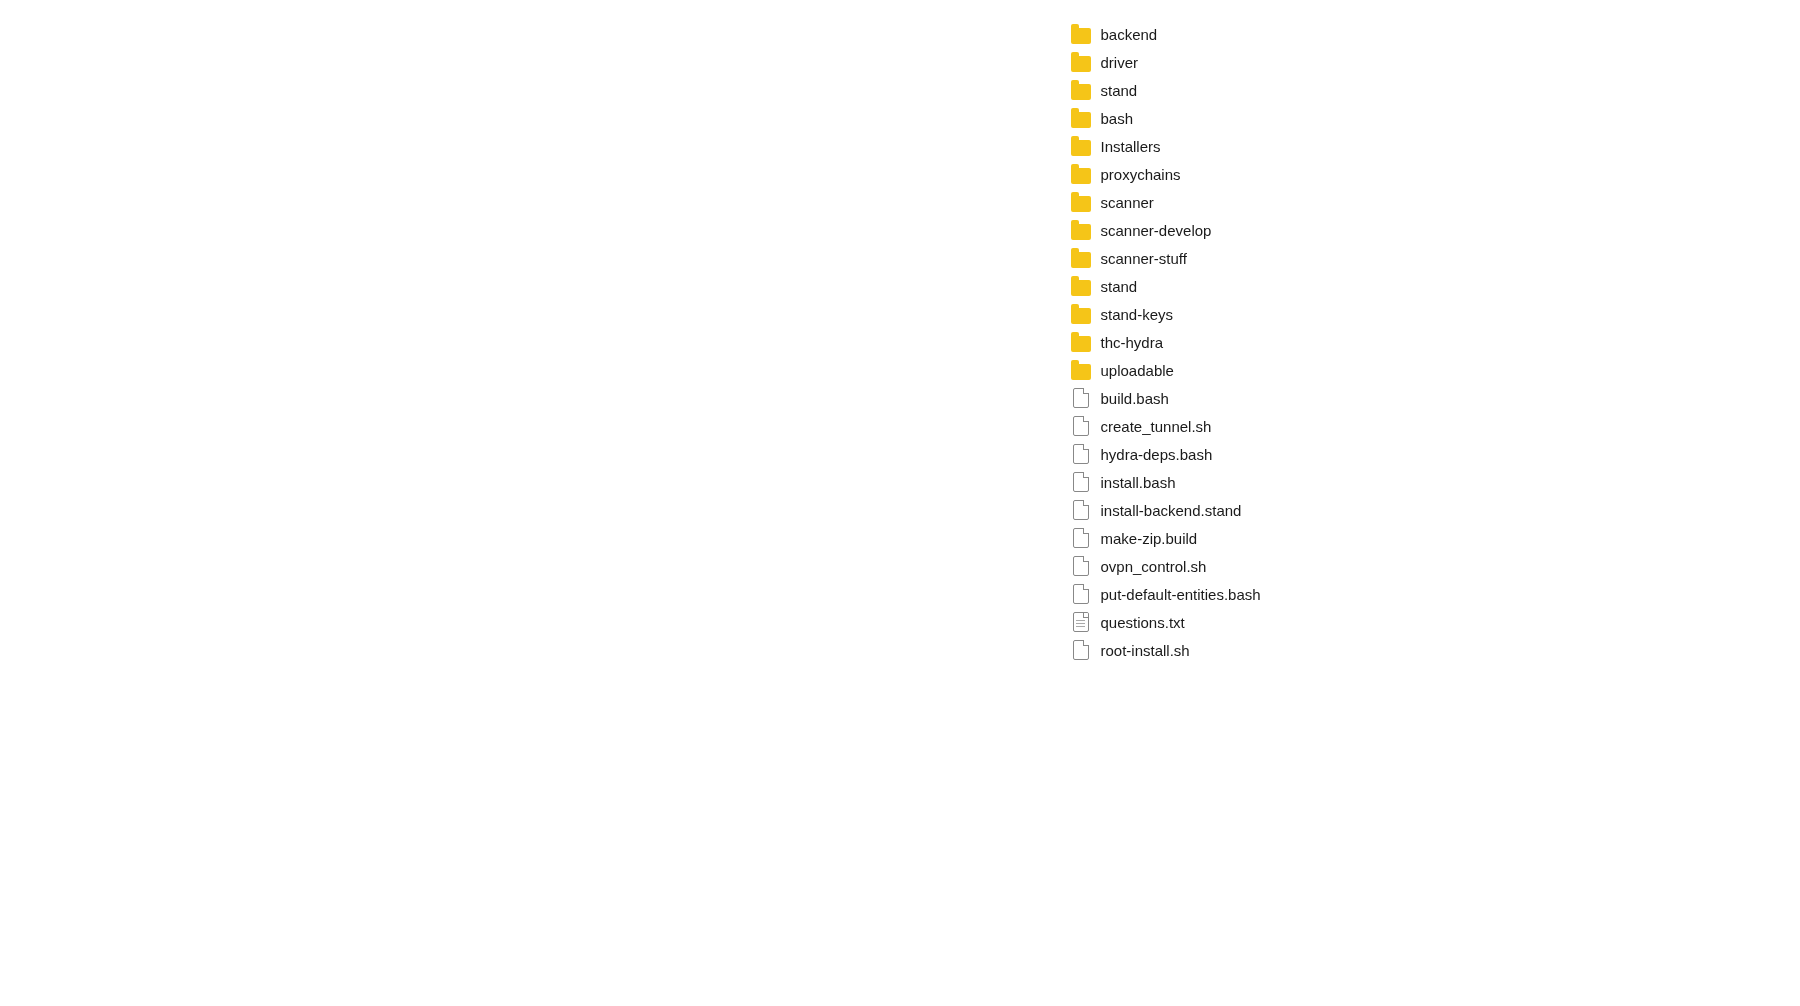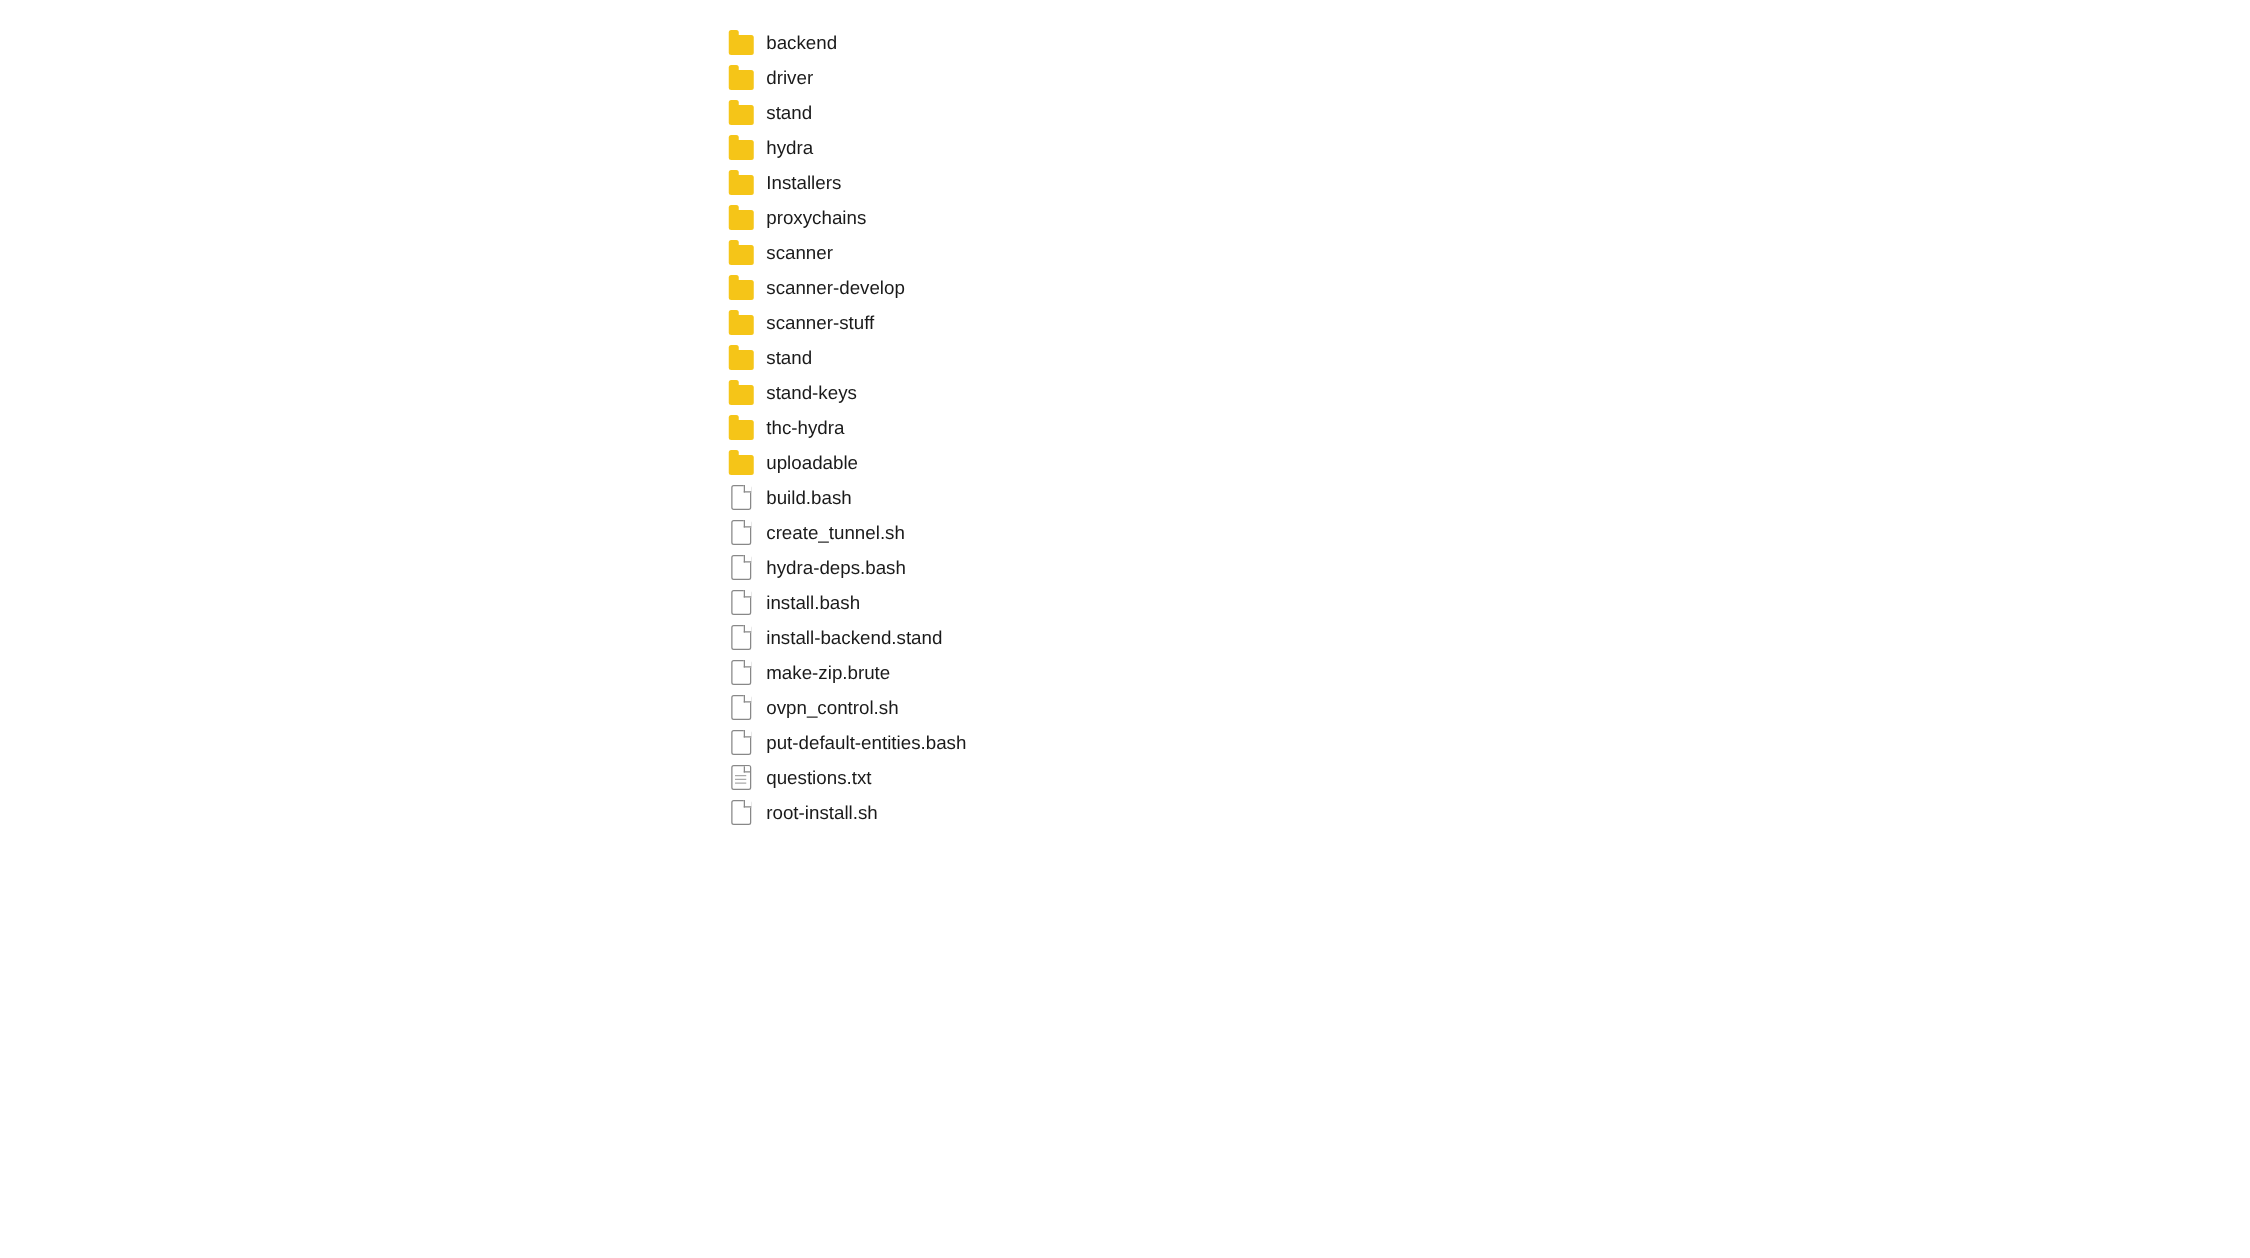--- a/index.html
+++ b/index.html
@@ -13,21 +13,21 @@
       font-family: -apple-system, BlinkMacSystemFont, 'Segoe UI', Arial, sans-serif;
       font-size: 15px;
       color: #1a1a1a;
       width: 1800px;
       min-height: 1006px;
     }
 
     .file-list {
       display: flex;
       flex-direction: column;
-      align-items: flex-start;
+      align-items: center;
       padding: 20px 0;
       padding-left: 575px;
     }
 
     .file-item {
       display: flex;
       align-items: center;
       gap: 10px;
       padding: 4px 8px;
       cursor: pointer;
@@ -150,21 +150,21 @@
     <div class="file-item">
       <div class="icon folder-icon">
         <div class="folder-shape"></div>
       </div>
       <span class="item-name">stand</span>
     </div>
     <div class="file-item">
       <div class="icon folder-icon">
         <div class="folder-shape"></div>
       </div>
-      <span class="item-name">hydra</span>
+      <span class="item-name">bash</span>
     </div>
     <div class="file-item">
       <div class="icon folder-icon">
         <div class="folder-shape"></div>
       </div>
       <span class="item-name">Installers</span>
     </div>
     <div class="file-item">
       <div class="icon folder-icon">
         <div class="folder-shape"></div>
@@ -240,21 +240,21 @@
     <div class="file-item">
       <div class="icon">
         <div class="file-shape"></div>
       </div>
       <span class="item-name">install-backend.stand</span>
     </div>
     <div class="file-item">
       <div class="icon">
         <div class="file-shape"></div>
       </div>
-      <span class="item-name">make-zip.brute</span>
+      <span class="item-name">make-zip.build</span>
     </div>
     <div class="file-item">
       <div class="icon">
         <div class="file-shape"></div>
       </div>
       <span class="item-name">ovpn_control.sh</span>
     </div>
     <div class="file-item">
       <div class="icon">
         <div class="file-shape"></div>

